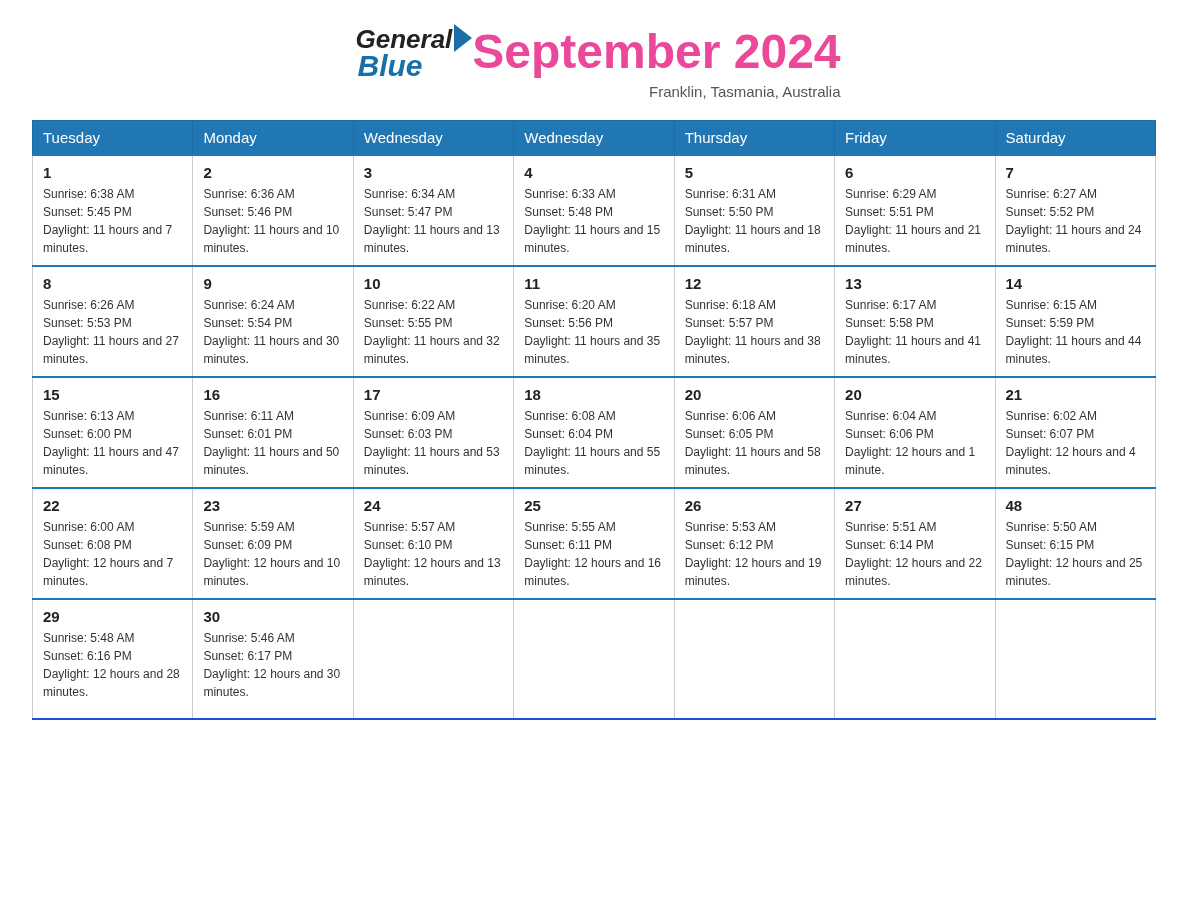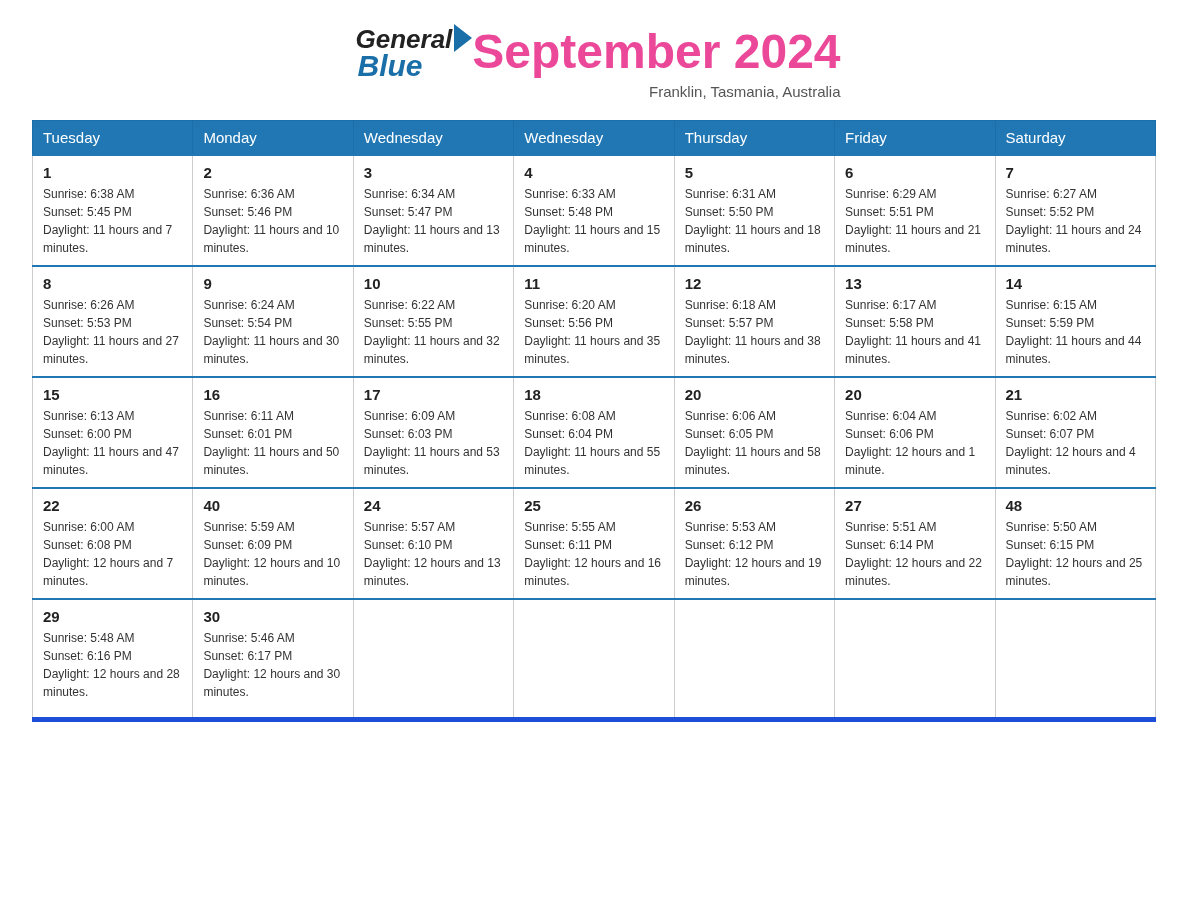--- a/index.html
+++ b/index.html
@@ -95,21 +95,21 @@
       font-weight: bold;
       color: #222;
       margin-bottom: 4px;
     }
     .day-info {
       font-size: 12px;
       color: #333;
       line-height: 1.5;
     }
     .last-row td {
-      border-bottom: 5px solid #1d4ed8;
+      border-bottom: 2px solid #1d4ed8;
       height: 120px;
     }
   </style>
 </head>
 <body>
 
 <div class="header">
   <div class="logo-wrapper">
     <div class="logo-top-row">
       <span class="logo-text-general">General</span>
@@ -225,21 +225,21 @@
           <div class="day-number">21</div>
           <div class="day-info">Sunrise: 6:02 AM<br>Sunset: 6:07 PM<br>Daylight: 12 hours and 4 minutes.</div>
         </td>
       </tr>
       <tr>
         <td>
           <div class="day-number">22</div>
           <div class="day-info">Sunrise: 6:00 AM<br>Sunset: 6:08 PM<br>Daylight: 12 hours and 7 minutes.</div>
         </td>
         <td>
-          <div class="day-number">40</div>
+          <div class="day-number">23</div>
           <div class="day-info">Sunrise: 5:59 AM<br>Sunset: 6:09 PM<br>Daylight: 12 hours and 10 minutes.</div>
         </td>
         <td>
           <div class="day-number">24</div>
           <div class="day-info">Sunrise: 5:57 AM<br>Sunset: 6:10 PM<br>Daylight: 12 hours and 13 minutes.</div>
         </td>
         <td>
           <div class="day-number">25</div>
           <div class="day-info">Sunrise: 5:55 AM<br>Sunset: 6:11 PM<br>Daylight: 12 hours and 16 minutes.</div>
         </td>

